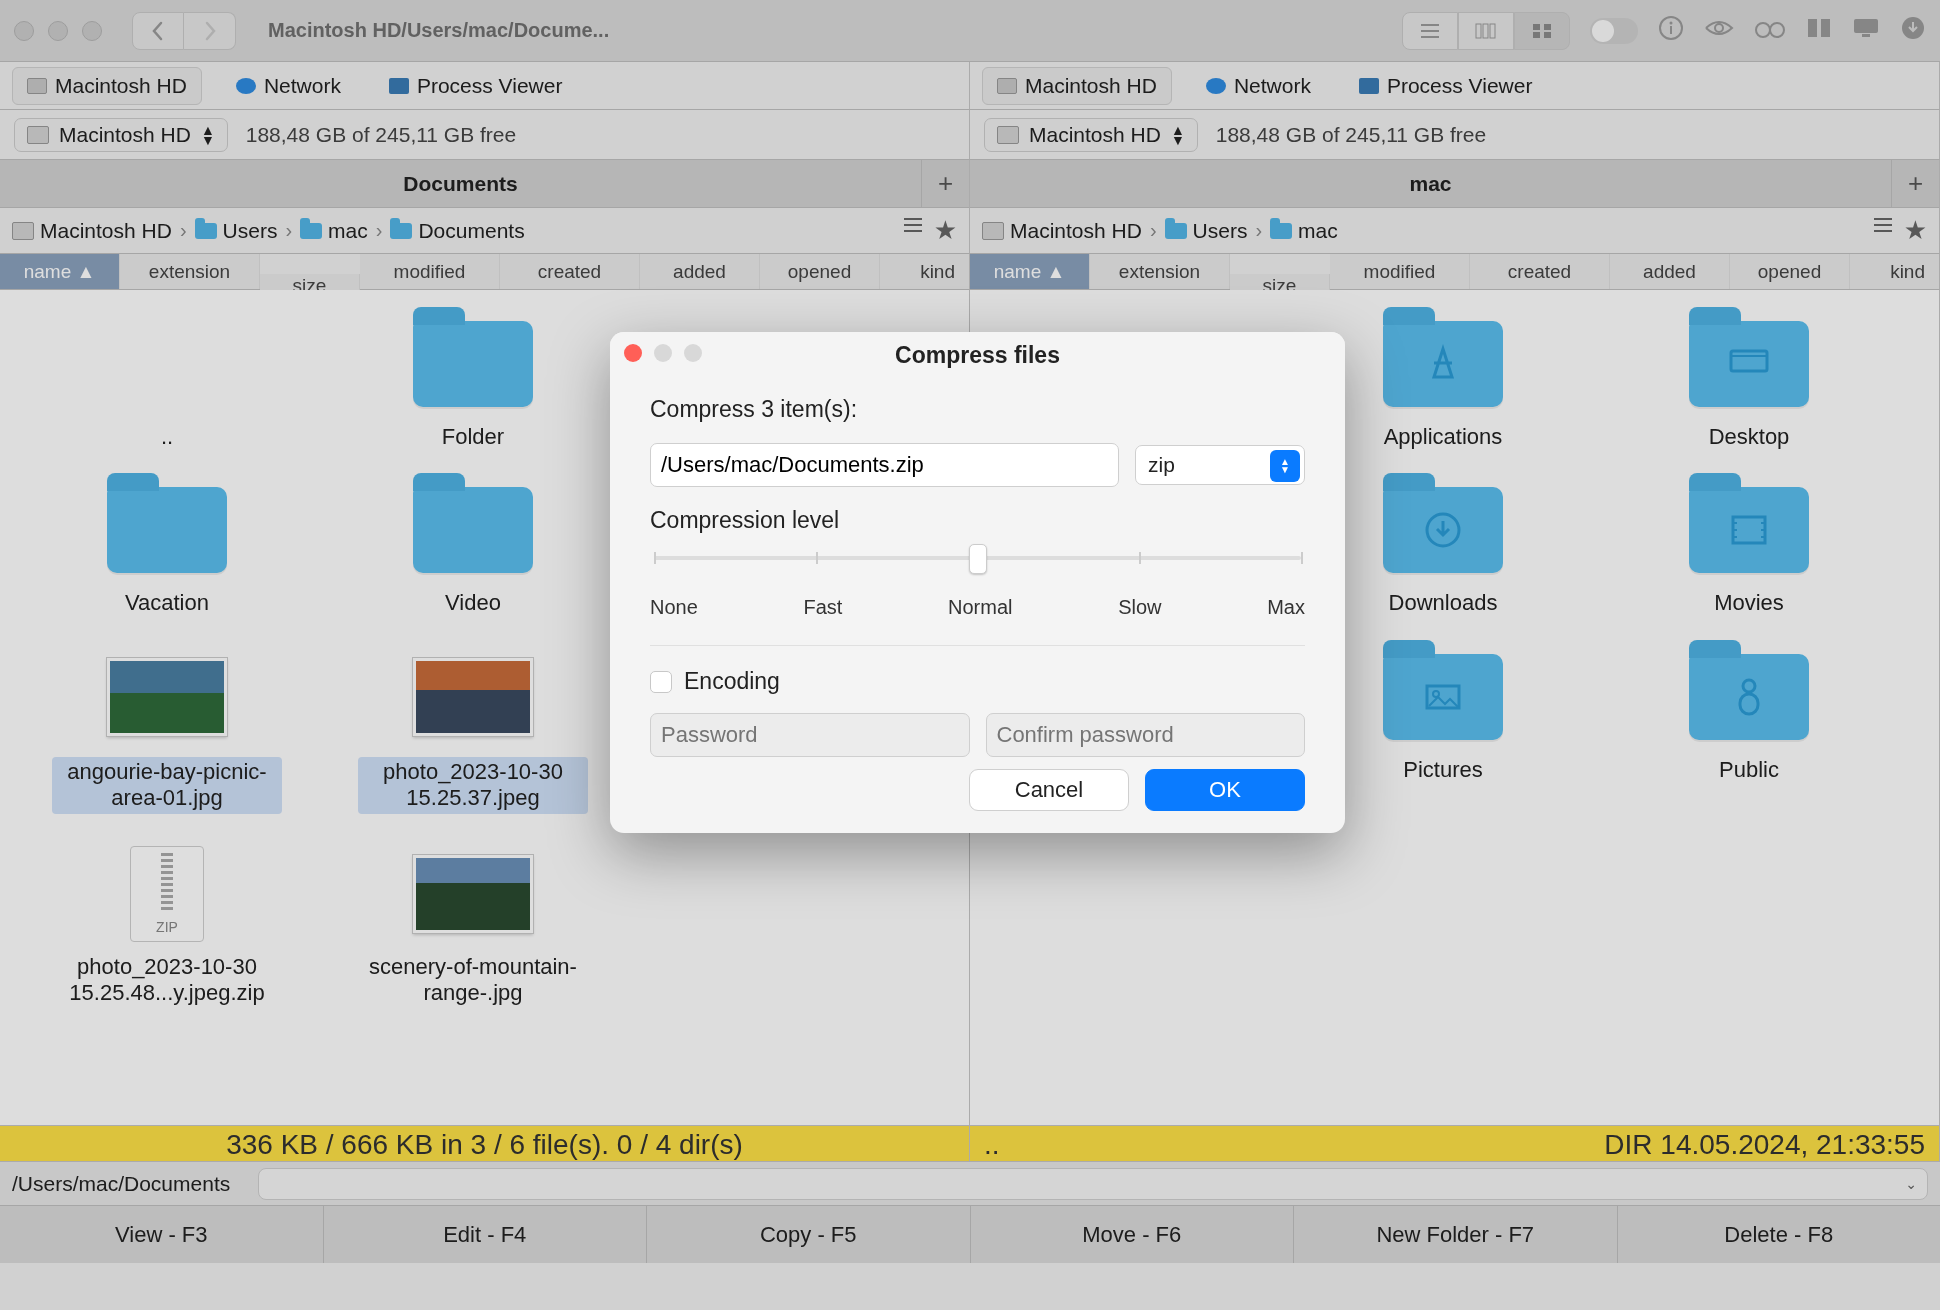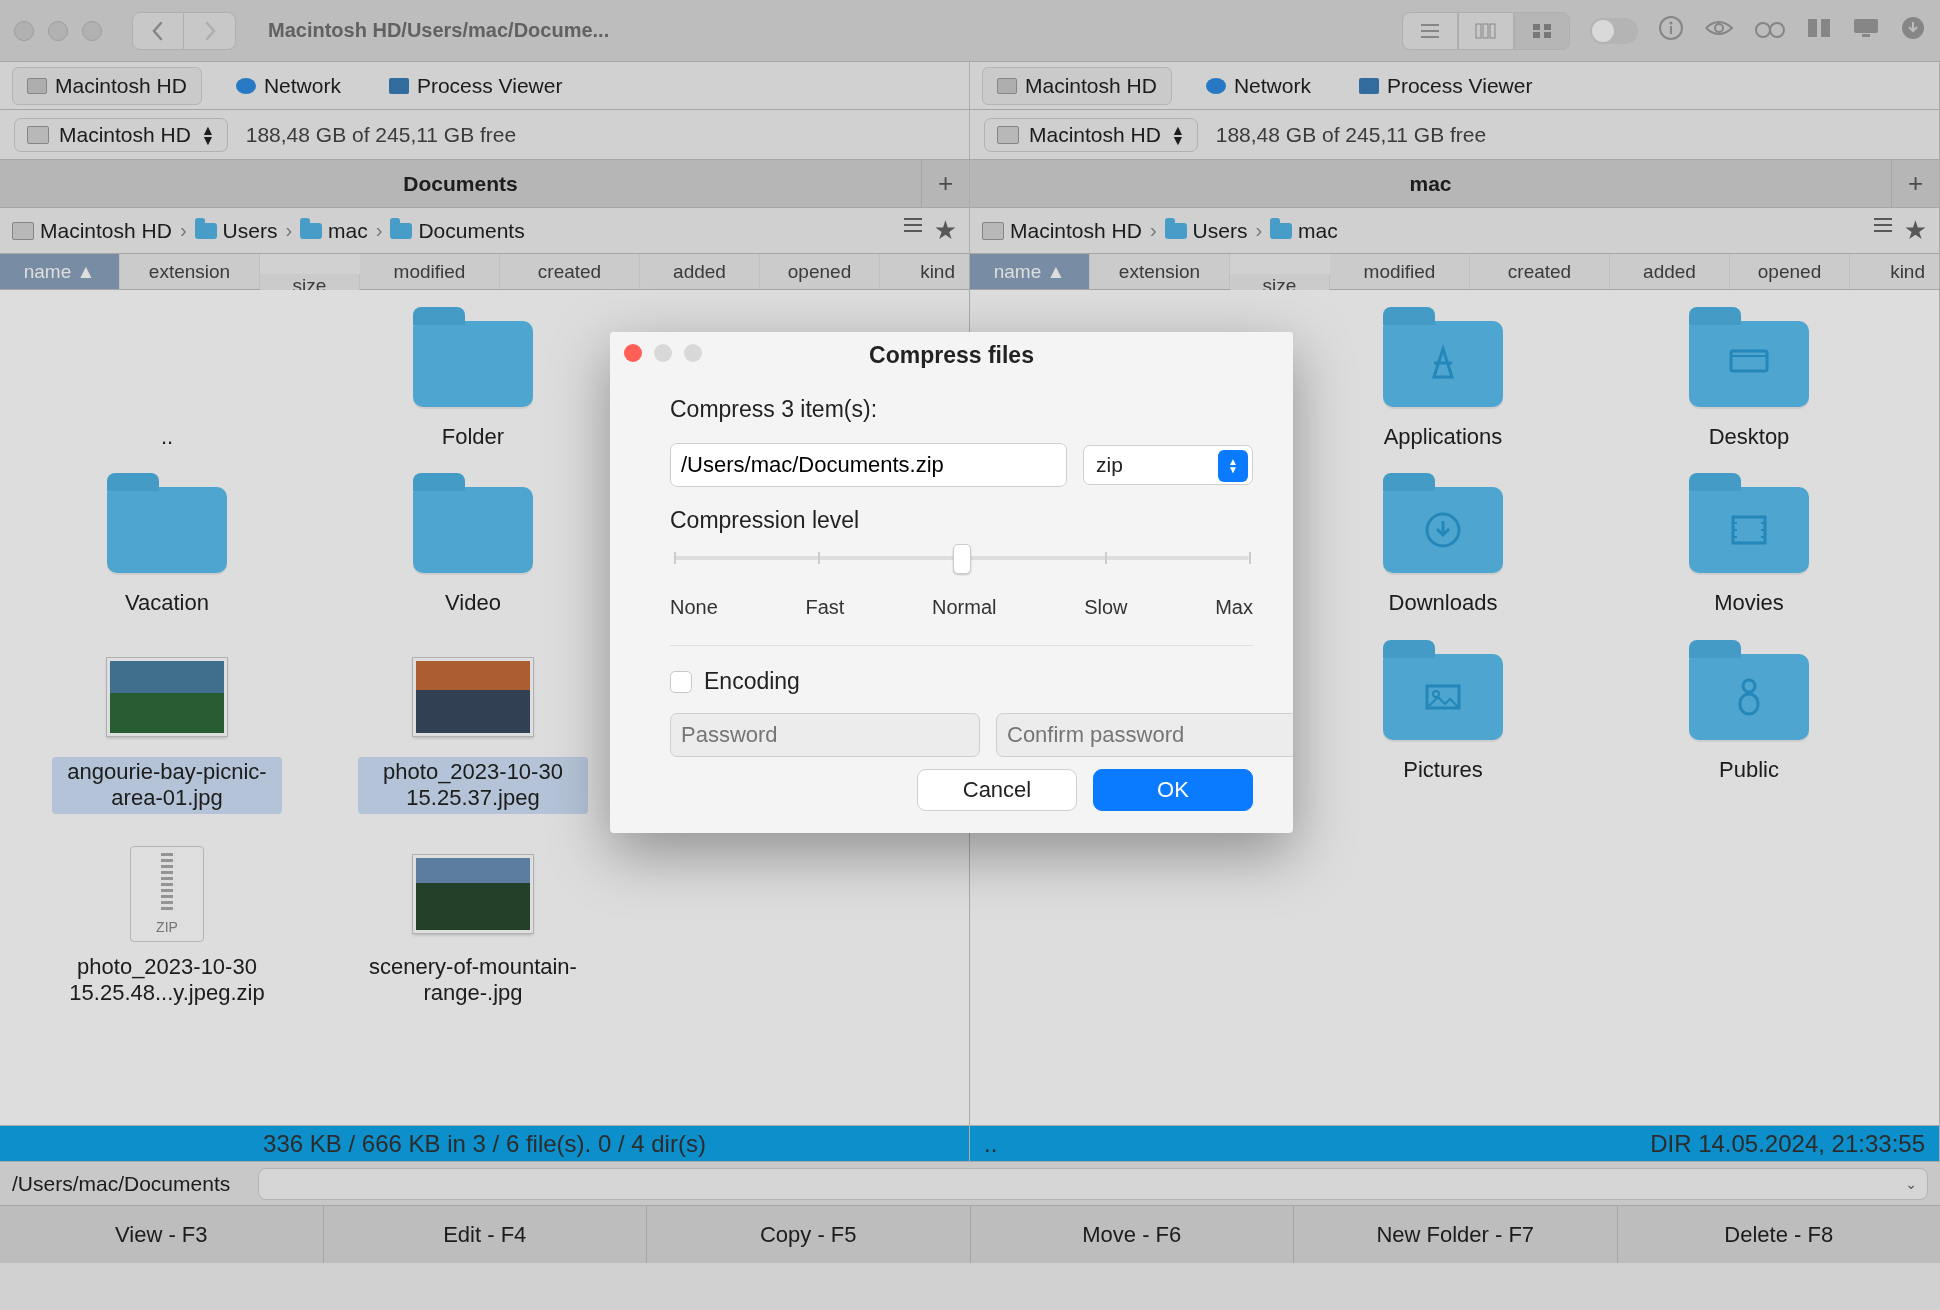--- a/index.html
+++ b/index.html
@@ -81,39 +81,39 @@
   .folder-glyph{position:absolute; inset:0; display:flex; align-items:center; justify-content:center; color:#2a9bd6; font-size:42px;}
   .photo-thumb{ width:120px; height:78px; border:3px solid #fff; box-shadow:0 0 0 1px #ccc, 0 2px 3px rgba(0,0,0,0.2);}
   .zip-thumb{ width:74px; height:96px; background:#fff; border:1px solid #cfcfcf; border-radius:4px; display:flex; flex-direction:column; align-items:center; justify-content:flex-end; font-size:14px; color:#888; padding-bottom:6px; position:relative;}
   .zip-thumb::before{content:""; position:absolute; top:6px; width:12px; height:60px; background:repeating-linear-gradient(#aaa 0 3px, #fff 3px 6px);}
   .item .label{font-size:22px; line-height:1.2; max-width:230px;}
   .item.selected .label{background:#cfe0f7; border-radius:4px; padding:2px 6px;}
   .updots{width:26px; font-size:26px;}
 
   
   .status-row{height:36px; display:flex;}
-  .status-pane{flex:1; border-top:1px solid #c5c5c5; border-right:1px solid #c5c5c5; display:flex; align-items:center; padding:0 14px; background:#0ea5e9; font-size:24px; color:#333;}
+  .status-pane{flex:1; border-top:1px solid #c5c5c5; border-right:1px solid #c5c5c5; display:flex; align-items:flex-end; padding:0 14px; background:#fde047; font-size:28px; color:#333;}
   .status-pane.right{justify-content:space-between;}
 
   
   .path-row{height:44px; display:flex; align-items:center; background:#e6e6e6; border-top:1px solid #c5c5c5; padding:0 12px; gap:28px;}
   .path-combo{flex:1; height:32px; background:#f5f5f5; border:1px solid #cfcfcf; border-radius:8px; display:flex; align-items:center; justify-content:flex-end; padding:0 10px;}
 
   
   .bottom-row{height:58px; display:flex; background:#dadada; border-top:1px solid #bfbfbf;}
   .bottom-btn{flex:1; display:flex; align-items:center; justify-content:center; border-right:1px solid #bfbfbf; font-size:22px;}
   .bottom-btn:last-child{border-right:none;}
 
   
-  .dialog{ position:absolute; z-index:100; left:610px; top:332px; width:683px; background:#f4f4f4; border-radius:4px; box-shadow:0 20px 60px rgba(0,0,0,0.35); overflow:hidden;}
+  .dialog{ position:absolute; z-index:100; left:610px; top:332px; width:735px; background:#f4f4f4; border-radius:14px; box-shadow:0 20px 60px rgba(0,0,0,0.35); overflow:hidden;}
   .dlg-title{ height:46px; display:flex; align-items:center; justify-content:center; position:relative; font-weight:600; font-size:23px; background:#f4f4f4;}
   .dlg-traffic{position:absolute; left:14px; top:12px; display:flex; gap:12px;}
   .dlg-dot{width:18px; height:18px; border-radius:50%; background:#d8d8d8;}
   .dlg-dot.red{background:#ff5f57;}
-  .dlg-body{padding:18px 40px 22px 60px;}
+  .dlg-body{padding:18px 40px 22px 40px;}
   .dlg-row{margin-bottom:20px;}
   .inline-row{display:flex; gap:16px; align-items:center;}
   .dlg-input{height:44px; border:1px solid #cfcfcf; border-radius:7px; padding:0 10px; font-size:22px; background:#fff;}
   .dlg-input.disabled{background:#ececec; color:#999;}
   .dlg-select{width:170px; height:40px; border:1px solid #cfcfcf; border-radius:7px; background:#fff; display:flex; align-items:center; padding:0 12px; position:relative;}
   .dlg-select .chev-blue{position:absolute; right:4px; top:4px; width:30px; height:32px; background:#0a7bff; border-radius:6px; display:flex; flex-direction:column; align-items:center; justify-content:center; color:#fff; font-size:10px; line-height:8px;}
   .slider{position:relative; height:18px; margin:14px 4px 8px;}
   .slider-track{position:absolute; top:8px; left:0; right:0; height:4px; background:#ddd; border-radius:2px;}
   .slider-tick{position:absolute; top:4px; width:2px; height:12px; background:#ccc;}
   .slider-thumb{position:absolute; top:-4px; width:18px; height:30px; background:#fff; border:1px solid #ccc; border-radius:5px; box-shadow:0 1px 2px rgba(0,0,0,0.2);}

